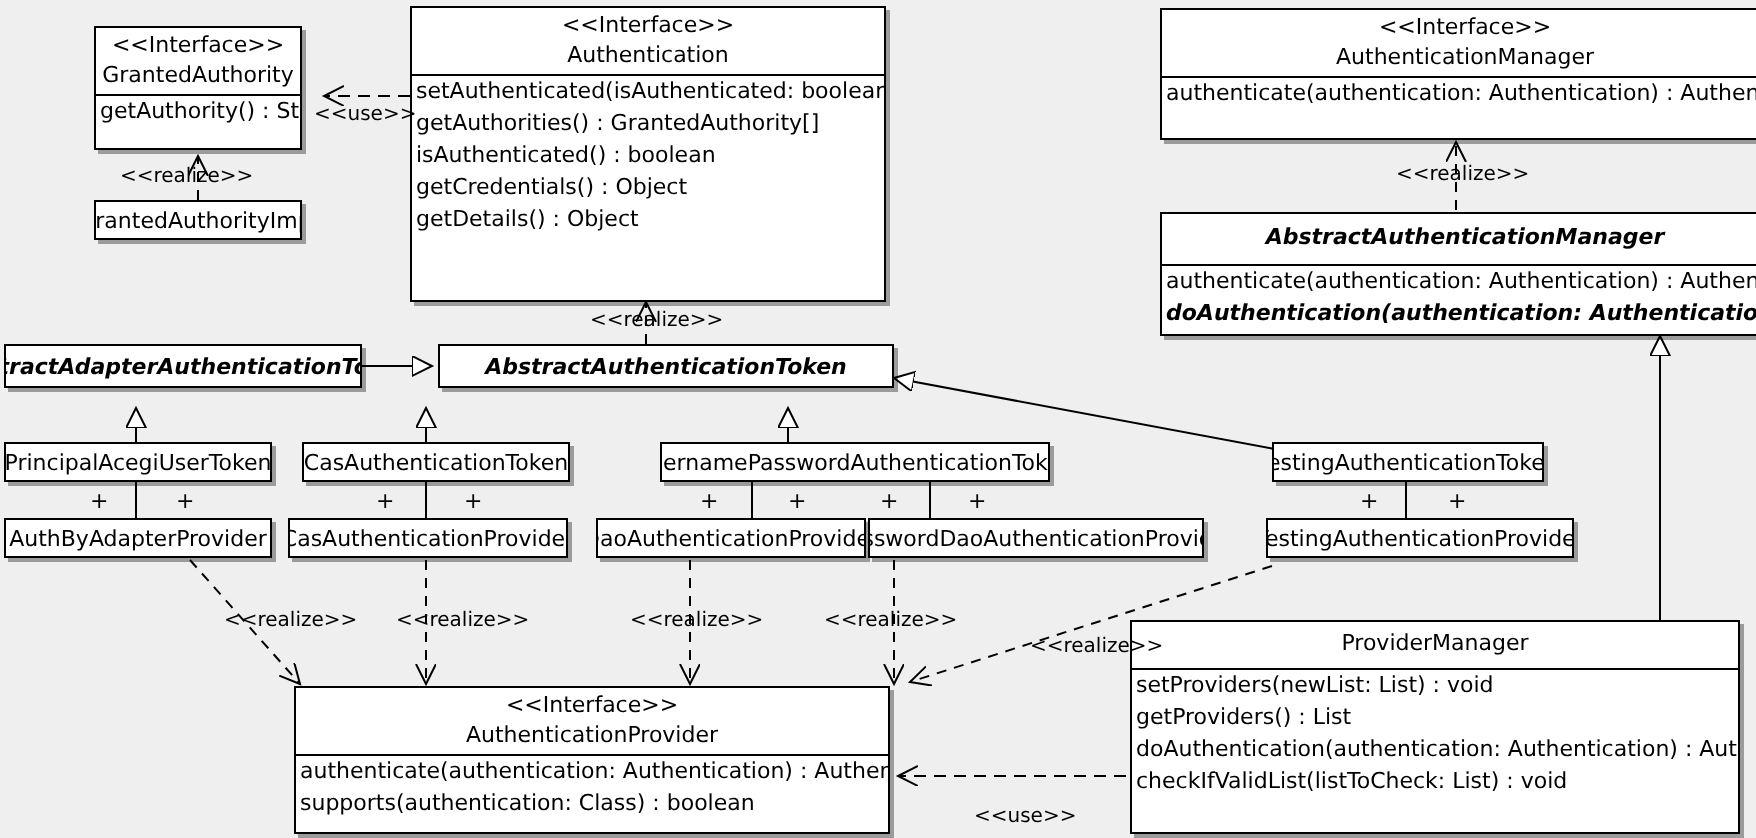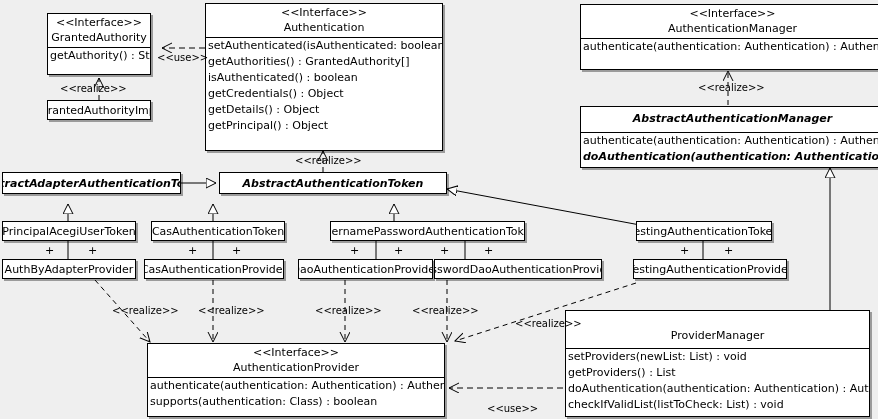--- a/index.html
+++ b/index.html
@@ -107,21 +107,20 @@
       <div class="stereo">&lt;&lt;Interface&gt;&gt;</div>
       <div class="nm">Authentication</div>
     </div>
     <div class="sep"></div>
     <div class="ops">
       <div class="op">setAuthenticated(isAuthenticated: boolean) : void</div>
       <div class="op">getAuthorities() : GrantedAuthority[]</div>
       <div class="op">isAuthenticated() : boolean</div>
       <div class="op">getCredentials() : Object</div>
       <div class="op">getDetails() : Object</div>
-      <div class="op">getPrincipal() : Object</div>
     </div>
   </div>
 
   <div class="cls" style="left:580px;top:4px;width:305px;height:66px;">
     <div class="hdr">
       <div class="stereo">&lt;&lt;Interface&gt;&gt;</div>
       <div class="nm">AuthenticationManager</div>
     </div>
     <div class="sep"></div>
     <div class="ops">
@@ -190,21 +189,21 @@
       <div class="nm">AuthenticationProvider</div>
     </div>
     <div class="sep"></div>
     <div class="ops">
       <div class="op">authenticate(authentication: Authentication) : Authentication</div>
       <div class="op">supports(authentication: Class) : boolean</div>
     </div>
   </div>
 
   <div class="cls" style="left:565px;top:310px;width:305px;height:107px;">
-    <div class="hdr" style="padding-top:17px;">
+    <div class="hdr" style="padding-top:3px;">
       <div class="nm">ProviderManager</div>
     </div>
     <div class="sep" style="margin-top:3px;"></div>
     <div class="ops">
       <div class="op">setProviders(newList: List) : void</div>
       <div class="op">getProviders() : List</div>
       <div class="op">doAuthentication(authentication: Authentication) : Authentication</div>
       <div class="op">checkIfValidList(listToCheck: List) : void</div>
     </div>
   </div>

